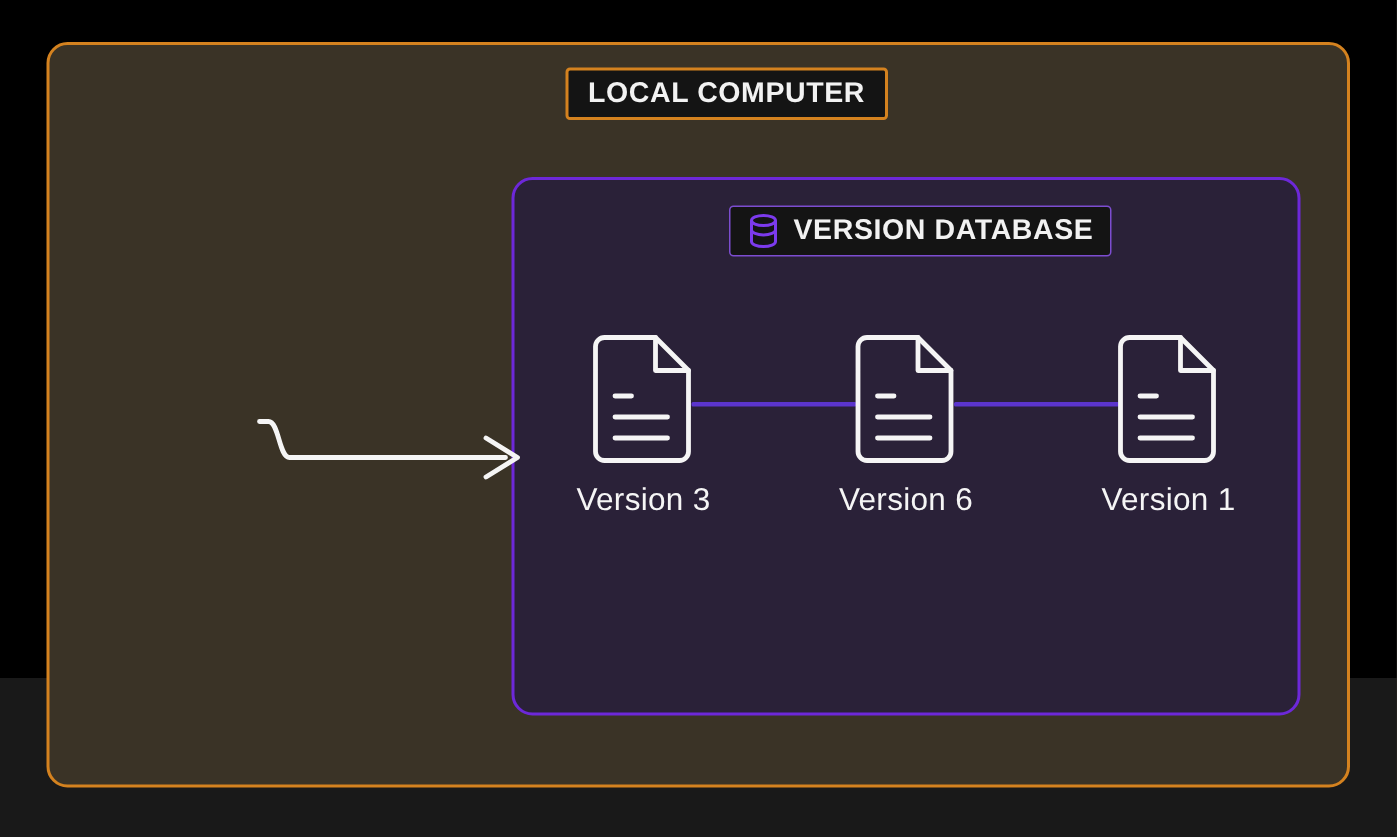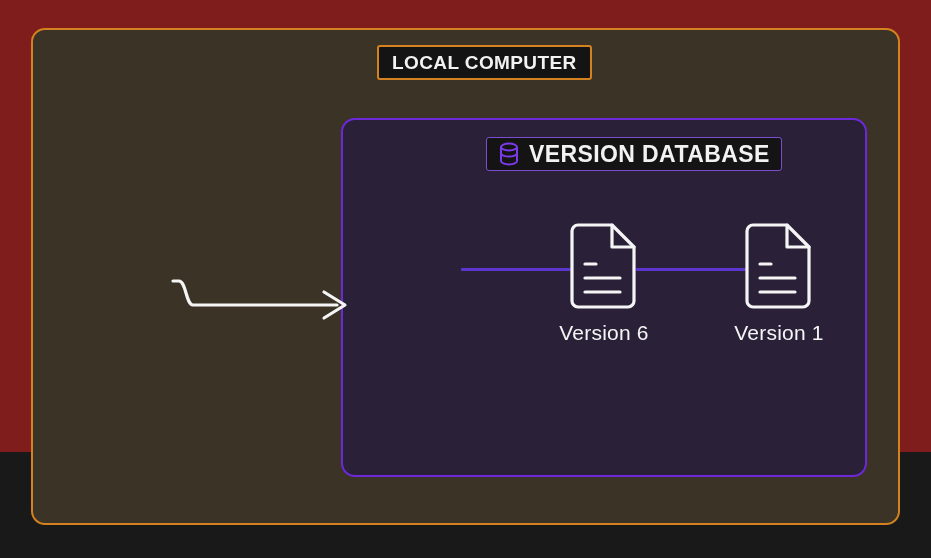--- a/index.html
+++ b/index.html
@@ -13,21 +13,21 @@
     position: relative;
     overflow: hidden;
     font-family: "Liberation Sans", sans-serif;
   }
 
   #canvas {
     position: absolute;
     left: 0; top: 0;
     width: 931px;
     height: 452px;
-    background: #7f1d1d;
+    background: #000000;
   }
 
   
   #local-computer-box {
     position: absolute;
     left: 31px;
     top: 28px;
     width: 869px;
     height: 497px;
     box-sizing: border-box;
@@ -76,21 +76,21 @@
     border: 1.5px solid #7c4dd0;
     border-radius: 3px;
   }
   .badge-label {
     color: #f2f2f2;
     font-size: 19px;
     font-weight: bold;
     letter-spacing: 0.4px;
     font-family: "Liberation Sans", sans-serif;
   }
-  #version-database-badge .badge-label { font-size: 23px; }
+  #version-database-badge .badge-label { font-size: 19px; }
 
   
   .db-icon { display:block; }
 
   
   .file-node {
     position: absolute;
     width: 120px;
     text-align: center;
   }
@@ -160,20 +160,32 @@
   </div>
 
 
   <span id="checkout-arrow">
     <svg width="195" height="60" viewBox="0 0 195 60" fill="none" stroke="#f5f5f5" stroke-width="3.2" stroke-linecap="round" stroke-linejoin="round">
       <path d="M8 16 H14 c7 0 7 24 14 24 H172"></path>
       <path d="M159 27 L180 40 L159 53"></path>
     </svg>
   </span>
 
+  <div class="file-node" id="node-version-3">
+    <span class="file-icon-wrap">
+      <svg width="68" height="88" viewBox="0 0 68 88" fill="none" stroke="#f5f5f5" stroke-width="3.2" stroke-linecap="round" stroke-linejoin="round">
+        <path d="M8 3 H42 L64 25 V79 a6 6 0 0 1 -6 6 H8 a6 6 0 0 1 -6 -6 V9 a6 6 0 0 1 6 -6 Z"></path>
+        <path d="M42 3 V25 H64"></path>
+        <line x1="15" y1="42" x2="26" y2="42"></line>
+        <line x1="15" y1="56" x2="50" y2="56"></line>
+        <line x1="15" y1="70" x2="50" y2="70"></line>
+      </svg>
+    </span>
+    <span class="node-label">Version 3</span>
+  </div>
 
   <div class="file-node" id="node-version-2">
     <span class="file-icon-wrap">
       <svg width="68" height="88" viewBox="0 0 68 88" fill="none" stroke="#f5f5f5" stroke-width="3.2" stroke-linecap="round" stroke-linejoin="round">
         <path d="M8 3 H42 L64 25 V79 a6 6 0 0 1 -6 6 H8 a6 6 0 0 1 -6 -6 V9 a6 6 0 0 1 6 -6 Z"></path>
         <path d="M42 3 V25 H64"></path>
         <line x1="15" y1="42" x2="26" y2="42"></line>
         <line x1="15" y1="56" x2="50" y2="56"></line>
         <line x1="15" y1="70" x2="50" y2="70"></line>
       </svg>

